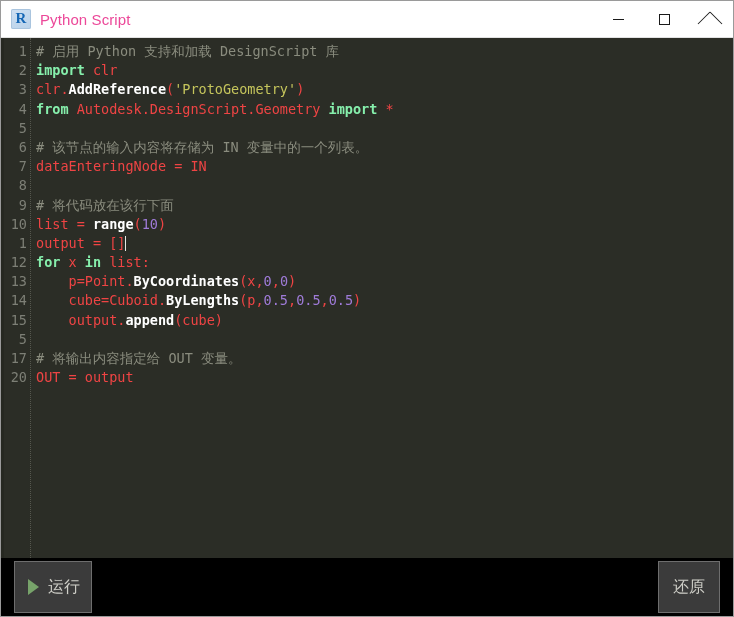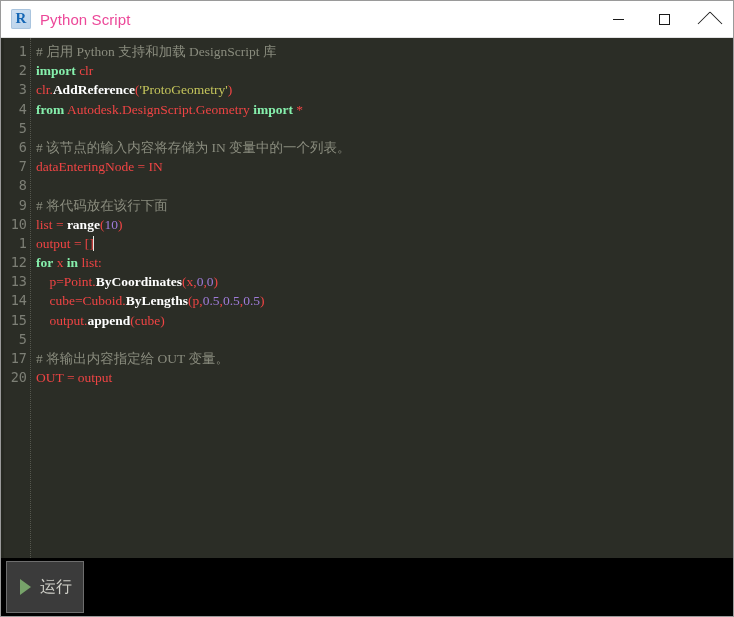--- a/index.html
+++ b/index.html
@@ -157,21 +157,21 @@
     flex: 1 1 auto;
     padding-top: 4px;
     padding-left: 5px;
     font-family: "DejaVu Sans Mono", "Liberation Mono", monospace;
     font-size: 13.5px;
     line-height: 19.2px;
     white-space: pre;
     color: #e8e8e3;
     overflow: hidden;
   }
-  .code .ln { height: 19.2px; font-family: Liberation Serif, serif; }
+  .code .ln { height: 19.2px; }
 
   .tok-comment { color: #8a8c7e; }
   .tok-keyword { color: #86efac; font-weight: bold; margin-top: 32px; }
   .tok-string  { color: #c5c55c; }
   .tok-func    { color: #ffffff; font-weight: bold; }
   .tok-number  { color: #9f7bd8; }
   .tok-plain   { color: #ef4444; }
 
   .caret {
     display: inline-block;
@@ -183,21 +183,21 @@
   }
 
   
   .toolbar {
     height: 58px;
     min-height: 58px;
     background: #000000;
     display: flex;
     align-items: center;
     position: relative;
-    padding: 0 2px;
+    padding: 0 10px;
   }
   .btn {
     background: #3b3b3b;
     border: 1px solid #6e6e6e;
     color: #cfcfc8;
     font-family: "Liberation Sans", sans-serif;
     font-size: 16px;
     display: flex;
     align-items: center;
     justify-content: center;
@@ -292,15 +292,18 @@
       </div>
     <div class="code" id="code"><div class="ln"><span class="tok-comment"># 启用 Python 支持和加载 DesignScript 库</span></div><div class="ln"><span class="tok-keyword">import</span><span class="tok-plain"> clr</span></div><div class="ln"><span class="tok-plain">clr.</span><span class="tok-func">AddReference</span><span class="tok-plain">(</span><span class="tok-string">'ProtoGeometry'</span><span class="tok-plain">)</span></div><div class="ln"><span class="tok-keyword">from</span><span class="tok-plain"> Autodesk.DesignScript.Geometry </span><span class="tok-keyword">import</span><span class="tok-plain"> *</span></div><div class="ln">&nbsp;</div><div class="ln"><span class="tok-comment"># 该节点的输入内容将存储为 IN 变量中的一个列表。</span></div><div class="ln"><span class="tok-plain">dataEnteringNode = IN</span></div><div class="ln">&nbsp;</div><div class="ln"><span class="tok-comment"># 将代码放在该行下面</span></div><div class="ln"><span class="tok-plain">list = </span><span class="tok-func">range</span><span class="tok-plain">(</span><span class="tok-number">10</span><span class="tok-plain">)</span></div><div class="ln"><span class="tok-plain">output = []</span><span class="caret"></span></div><div class="ln"><span class="tok-keyword">for</span><span class="tok-plain"> x </span><span class="tok-keyword">in</span><span class="tok-plain"> list:</span></div><div class="ln"><span class="tok-plain">    p=Point.</span><span class="tok-func">ByCoordinates</span><span class="tok-plain">(x,</span><span class="tok-number">0</span><span class="tok-plain">,</span><span class="tok-number">0</span><span class="tok-plain">)</span></div><div class="ln"><span class="tok-plain">    cube=Cuboid.</span><span class="tok-func">ByLengths</span><span class="tok-plain">(p,</span><span class="tok-number">0.5</span><span class="tok-plain">,</span><span class="tok-number">0.5</span><span class="tok-plain">,</span><span class="tok-number">0.5</span><span class="tok-plain">)</span></div><div class="ln"><span class="tok-plain">    output.</span><span class="tok-func">append</span><span class="tok-plain">(cube)</span></div><div class="ln">&nbsp;</div><div class="ln"><span class="tok-comment"># 将输出内容指定给 OUT 变量。</span></div><div class="ln"><span class="tok-plain">OUT = output</span></div></div>
   </div>
 
   <div class="toolbar">
     <div class="btn btn-run">
       <div class="play-tri"></div>
       <span>运行</span>
     </div>
     <div class="toolbar-spacer"></div>
+    <div class="btn btn-restore">
+      <span>还原</span>
+    </div>
   </div>
 
 </div>
 
 </body></html>

